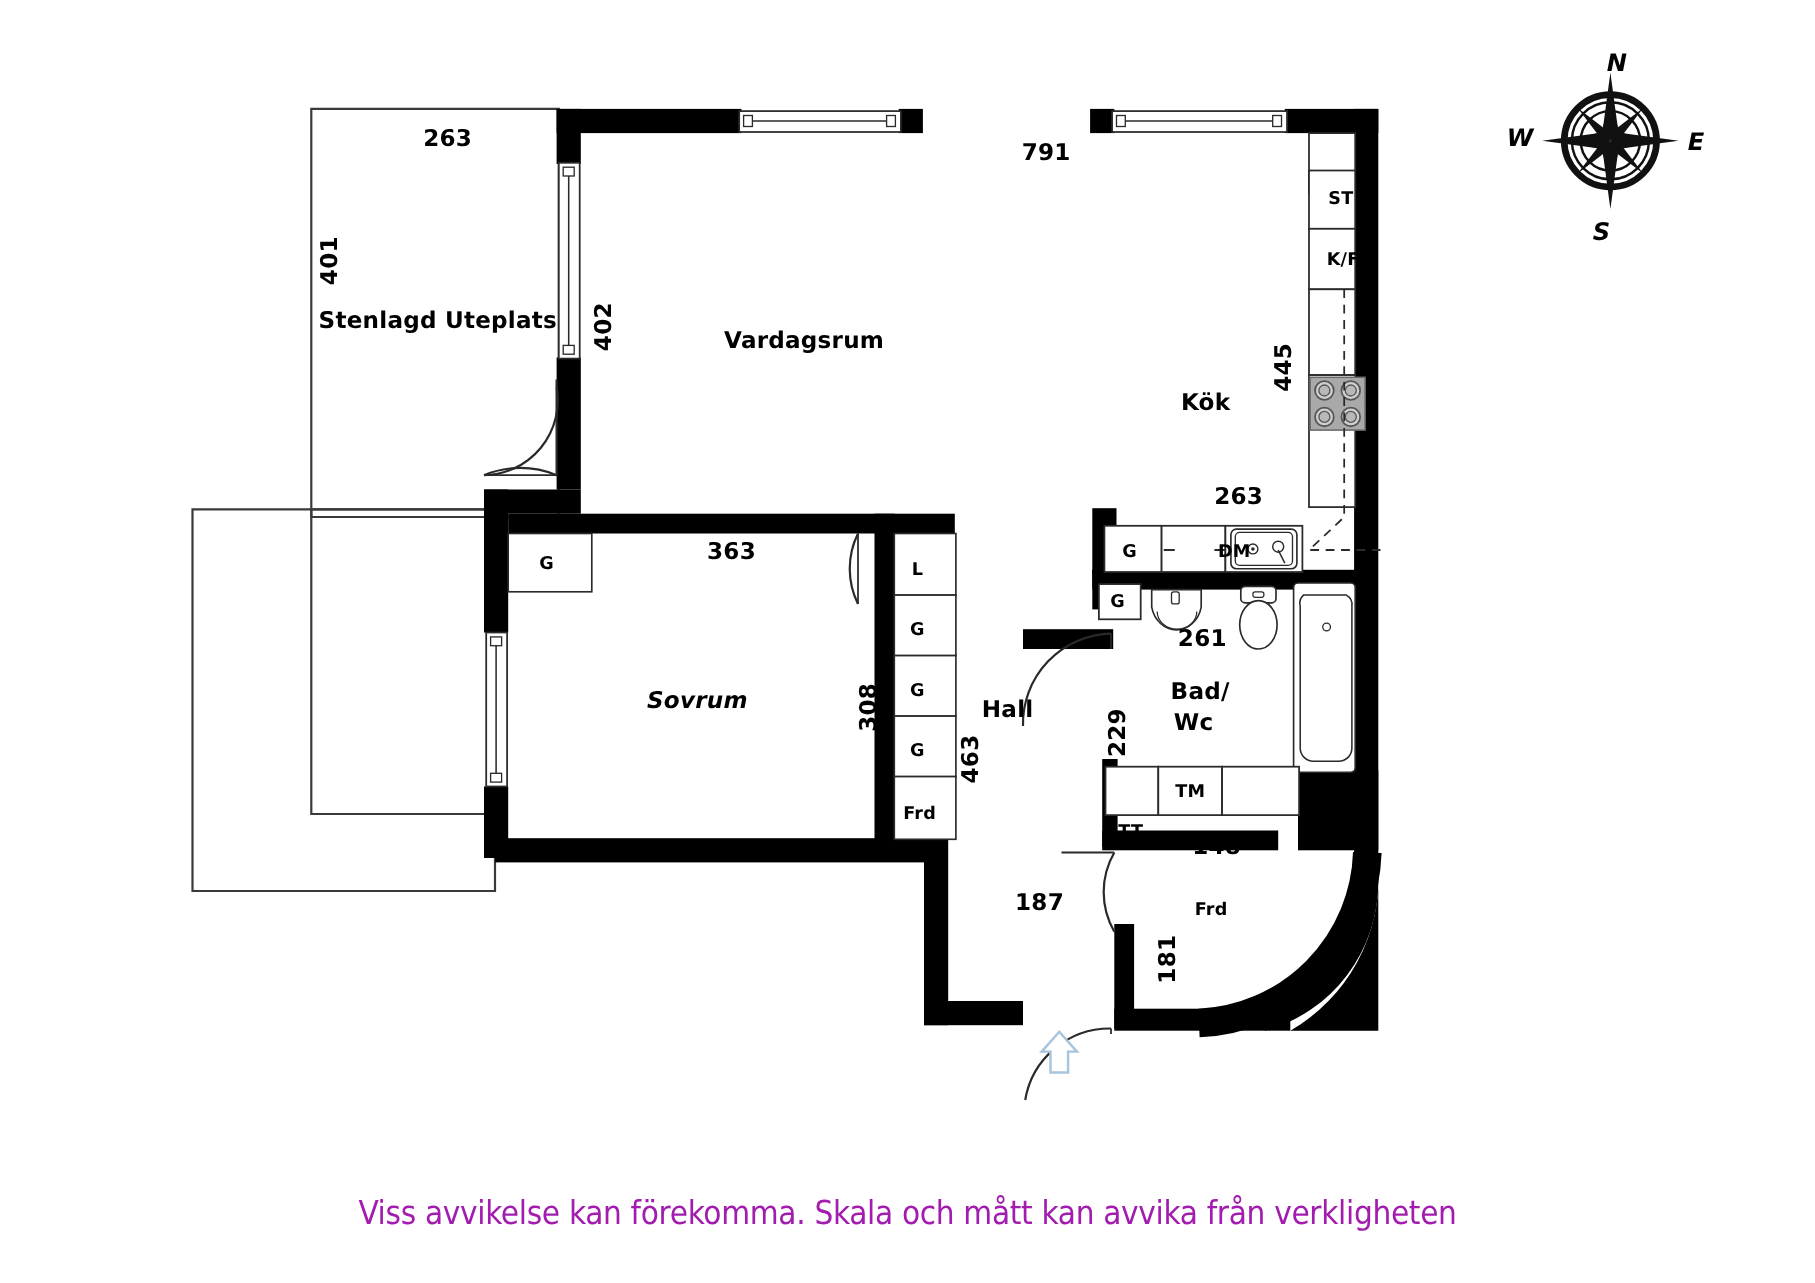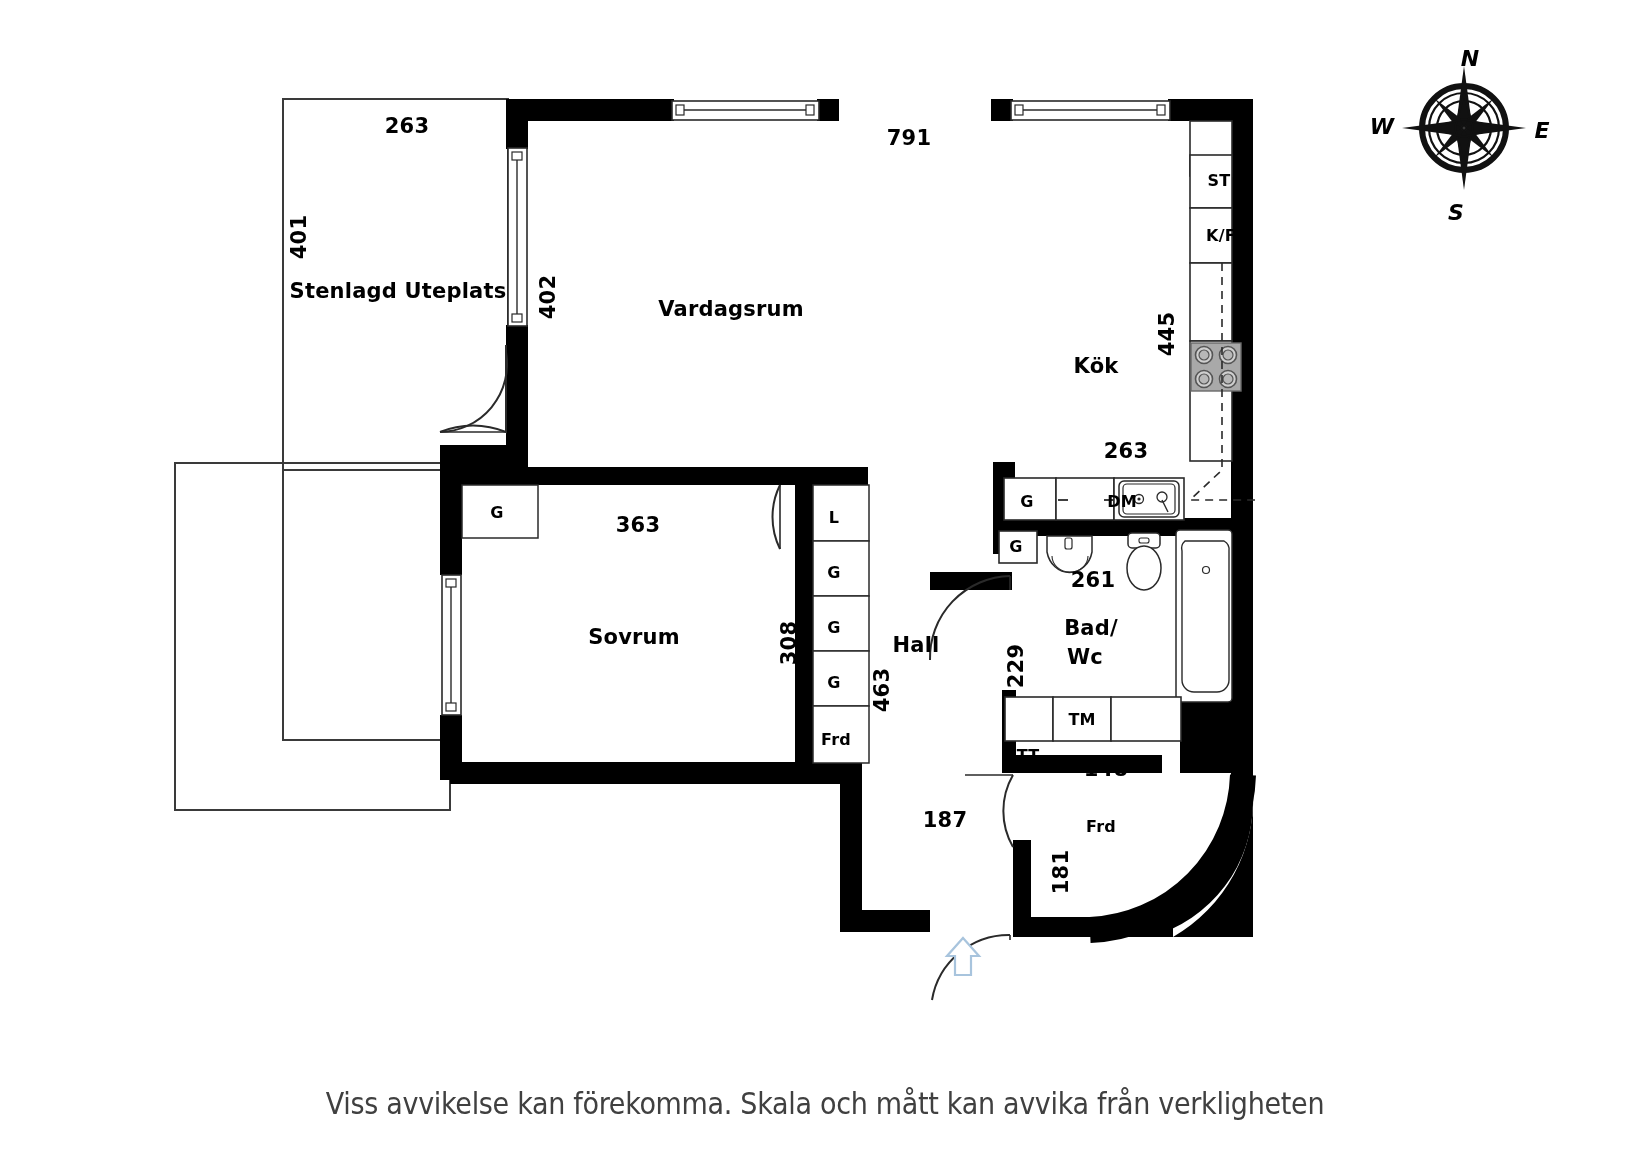--- a/index.html
+++ b/index.html
@@ -39,21 +39,21 @@
   .lbl.small  { font-size: 16px; }
   .lbl.compass{ font-size: 22px; font-style: italic; }
   .lbl.vert   { transform: translate(-50%, -50%) rotate(-90deg); }
   .footer-note {
     position: absolute;
     left: 50%;
     top: 1103px;
     transform: translate(-50%, -50%);
     font-size: 30px;
     font-weight: 400;
-    color: #404040;
+    color: #a21caf;
     white-space: nowrap;
     font-family: "DejaVu Sans Condensed", "Liberation Sans Narrow", "Liberation Sans", sans-serif;
     letter-spacing: -0.3px;
   }
 </style>
 </head>
 <body>
 
 <div id="plan-root">
 
@@ -251,32 +251,32 @@
 
       <path d="M 0,-34 L 9,0 L 0,34 L -9,0 Z" fill="none" stroke="#111" stroke-width="2"></path>
       <path d="M -34,0 L 0,-9 L 34,0 L 0,9 Z" fill="none" stroke="#111" stroke-width="2"></path>
     </g>
 
   </svg>
 
   <div id="labels">
       <div class="lbl room" style="left: 398px; top: 291px;">Stenlagd Uteplats</div>
       <div class="lbl room" style="left: 731px; top: 309px;">Vardagsrum</div>
-      <div class="lbl room" style="left: 634px; top: 637px;">Sovrum</div>
+      <div class="lbl room" style="left: 634px; top: 637px; font-style: italic;">Sovrum</div>
       <div class="lbl room" style="left: 1096px; top: 346px; margin-top: 20px;">Kök</div>
       <div class="lbl room" style="left: 916px; top: 645px;">Hall</div>
       <div class="lbl room" style="left: 1091px; top: 628px;">Bad/</div>
       <div class="lbl room" style="left: 1085px; top: 657px;">Wc</div>
       <div class="lbl dim" style="left: 407px; top: 126px;">263</div>
       <div class="lbl dim vert" style="left: 299px; top: 237px;">401</div>
       <div class="lbl dim vert" style="left: 548px; top: 297px;">402</div>
-      <div class="lbl dim" style="left: 909px; top: 138px;">791</div>
+      <div class="lbl dim" style="left: 951px; top: 138px;">791</div>
       <div class="lbl dim vert" style="left: 1167px; top: 334px;">445</div>
       <div class="lbl dim" style="left: 1126px; top: 451px;">263</div>
-      <div class="lbl dim" style="left: 638px; top: 501px; margin-top: 24px;">363</div>
+      <div class="lbl dim" style="left: 665px; top: 501px;">363</div>
       <div class="lbl dim vert" style="left: 789px; top: 643px;">308</div>
       <div class="lbl dim vert" style="left: 882px; top: 690px;">463</div>
       <div class="lbl dim" style="left: 1093px; top: 580px; text-align: right;">261</div>
       <div class="lbl dim vert" style="left: 1016px; top: 666px;">229</div>
       <div class="lbl dim" style="left: 1106px; top: 769px;">148</div>
       <div class="lbl dim" style="left: 945px; top: 820px;">187</div>
       <div class="lbl dim vert" style="left: 1061px; top: 872px;">181</div>
       <div class="lbl small" style="left: 1219px; top: 180px;">ST</div>
       <div class="lbl small" style="left: 1221px; top: 235px;">K/F</div>
       <div class="lbl small" style="left: 1027px; top: 501px;">G</div>

